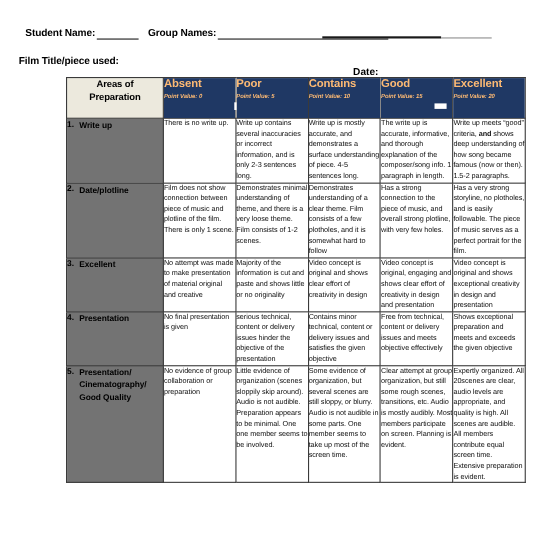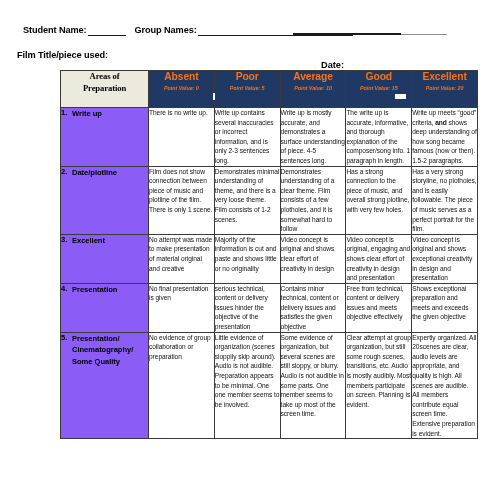--- a/index.html
+++ b/index.html
@@ -107,33 +107,32 @@
     padding: 0;
     border: 1.1px solid #3a3a3a;
   }
 
   
   .hdr-area {
     background: #ece9dd;
     vertical-align: middle;
     height: 36px;
     border: 1.6px solid #3a3a3a;
-    font-family: Liberation Serif, serif;
   }
   .hdr-area .ha-line {
     font-size: 8.6px;
     font-weight: bold;
     line-height: 11.5px;
     letter-spacing: -0.1px;
   }
 
   .hdr-level {
     background: #1f3864;
-    color: #f97316;
-    text-align: center;
+    color: #fdba74;
+    text-align: left;
     vertical-align: middle;
     height: 36px;
     border: 1.6px solid #1f3864;
     position: relative;
   }
   .hdr-level .lvl-name {
     font-size: 10.3px;
     font-weight: bold;
     line-height: 12px;
     letter-spacing: -0.1px;
@@ -158,21 +157,21 @@
     position: absolute;
     right: -1px;
     bottom: 7px;
     width: 2px;
     height: 7px;
     background: #ffffff;
   }
 
   
   .area-cell {
-    background: #8b5cf6;
+    background: #737373;
     vertical-align: middle;
     padding: 3px 4px 3px 7px;
     border: 1.4px solid #3a3a3a;
   }
   .area-num {
     display: inline-block;
     width: 11px;
     font-size: 7.6px;
     font-weight: bold;
     vertical-align: top;
@@ -239,21 +238,21 @@
         <th class="hdr-level">
           <div class="lvl-name">Absent</div>
           <div class="lvl-pts">Point Value: 0</div>
           <div class="white-sliver"></div>
         </th>
         <th class="hdr-level">
           <div class="lvl-name">Poor</div>
           <div class="lvl-pts">Point Value: 5</div>
         </th>
         <th class="hdr-level">
-          <div class="lvl-name">Average</div>
+          <div class="lvl-name">Contains</div>
           <div class="lvl-pts">Point Value: 10</div>
         </th>
         <th class="hdr-level">
           <div class="lvl-name">Good</div>
           <div class="lvl-pts">Point Value: 15</div>
           <div class="white-mark"></div>
         </th>
         <th class="hdr-level">
           <div class="lvl-name">Excellent</div>
           <div class="lvl-pts">Point Value: 20</div>
@@ -304,21 +303,21 @@
         <td class="desc-cell">Contains minor technical, content or delivery issues and satisfies the given objective</td>
         <td class="desc-cell">Free from  technical, content or delivery issues and meets objective effectively</td>
         <td class="desc-cell">Shows exceptional preparation and meets and exceeds the given objective</td>
       </tr>
 
       <tr>
         <td class="area-cell">
           <span class="area-num">5.</span><span class="area-txt">
             <span style="display:block">Presentation/</span>
             <span style="display:block">Cinematography/</span>
-            <span style="display:block">Some Quality</span>
+            <span style="display:block">Good Quality</span>
           </span>
         </td>
         <td class="desc-cell">No evidence of group collaboration or preparation</td>
         <td class="desc-cell">Little evidence of organization (scenes sloppily skip around). Audio is not audible. Preparation appears to be minimal. One one member seems to be involved.</td>
         <td class="desc-cell">Some evidence of organization, but several scenes are still sloppy, or blurry. Audio is not audible in some parts. One member seems to take up most of the screen time.</td>
         <td class="desc-cell">Clear attempt at group organization, but still some rough scenes, transitions, etc.  Audio is mostly audibly. Most members participate on screen.  Planning is evident.</td>
         <td class="desc-cell">Expertly organized. All 20scenes are clear, audio levels are appropriate, and quality is high. All scenes are audible. All members contribute equal screen time. Extensive preparation is evident.</td>
       </tr>
 
     </tbody>

